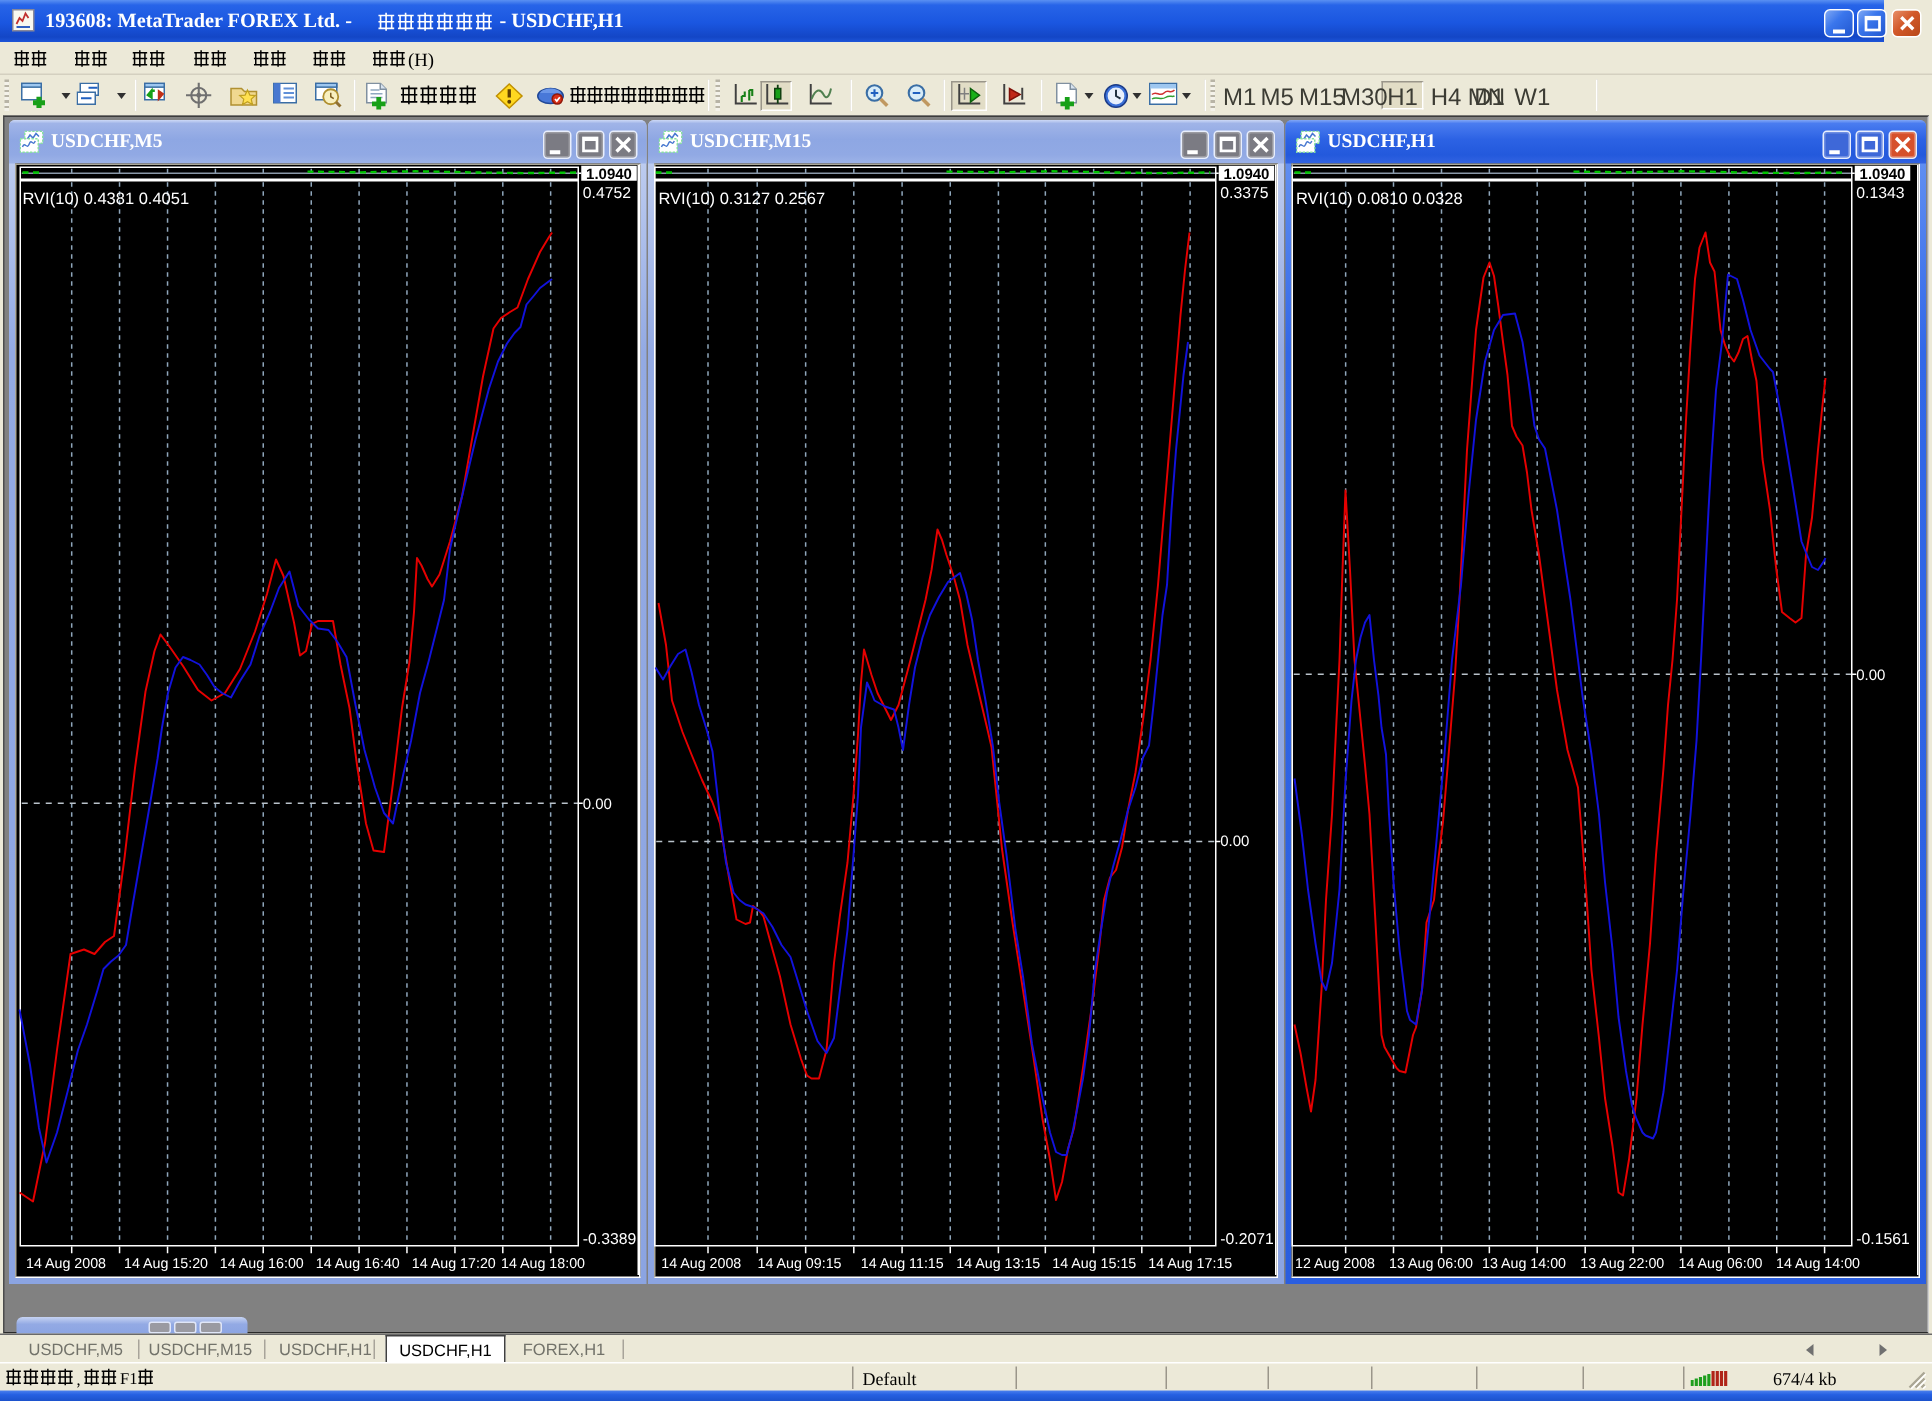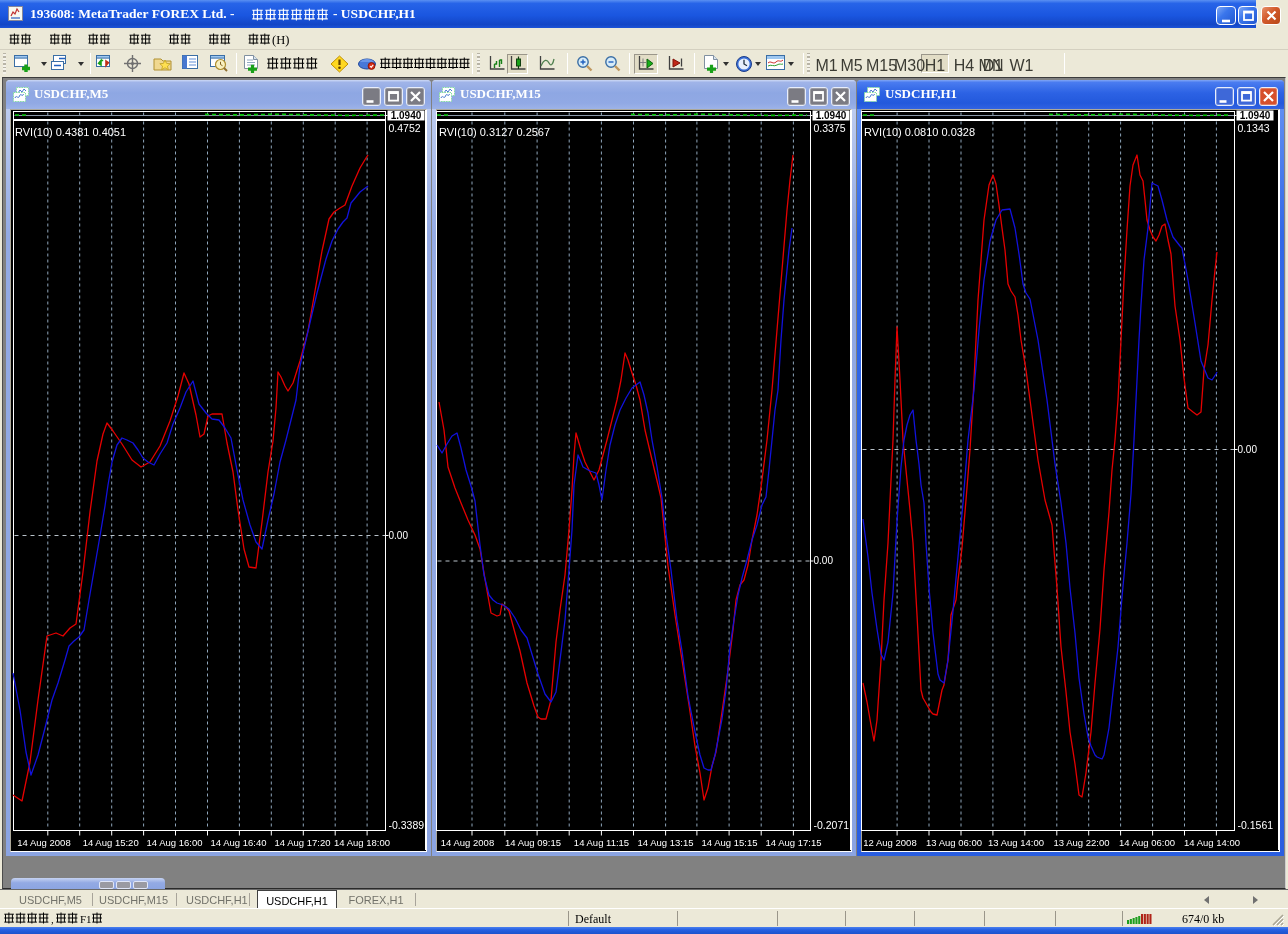--- a/index.html
+++ b/index.html
@@ -414,19 +414,19 @@
         <rect x="0.0" y="9" width="2.1" height="4" fill="#1e9e1e"></rect>
         <rect x="2.8" y="8" width="2.1" height="5" fill="#1e9e1e"></rect>
         <rect x="5.6" y="7" width="2.1" height="6" fill="#1e9e1e"></rect>
         <rect x="8.4" y="6" width="2.1" height="7" fill="#1e9e1e"></rect>
         <rect x="11.2" y="5" width="2.1" height="8" fill="#1e9e1e"></rect>
         <rect x="14.0" y="3" width="2.1" height="10" fill="#b02418"></rect>
         <rect x="16.8" y="3" width="2.1" height="10" fill="#b02418"></rect>
         <rect x="19.6" y="3" width="2.1" height="10" fill="#b02418"></rect>
         <rect x="22.4" y="3" width="2.1" height="10" fill="#b02418"></rect>
       </svg>
-      <div class="stxt" style="left:1182px;font-family:'Liberation Serif'">674/0 kb</div>
+      <div class="stxt" style="left:1182px;font-family:'Liberation Serif'">674/4 kb</div>
       <svg style="position:absolute;left:1270px;top:3px" width="14" height="14">
         <path d="M13 3L3 13M13 7L7 13M13 11l-2 2" stroke="#aaa695" stroke-width="1.6"></path>
         <path d="M14 4L4 14M14 8L8 14M14 12l-2 2" stroke="#fff" stroke-width="1"></path>
       </svg>
     </div>
 <div id="bottombar"></div>
 </div>
 </body></html>

